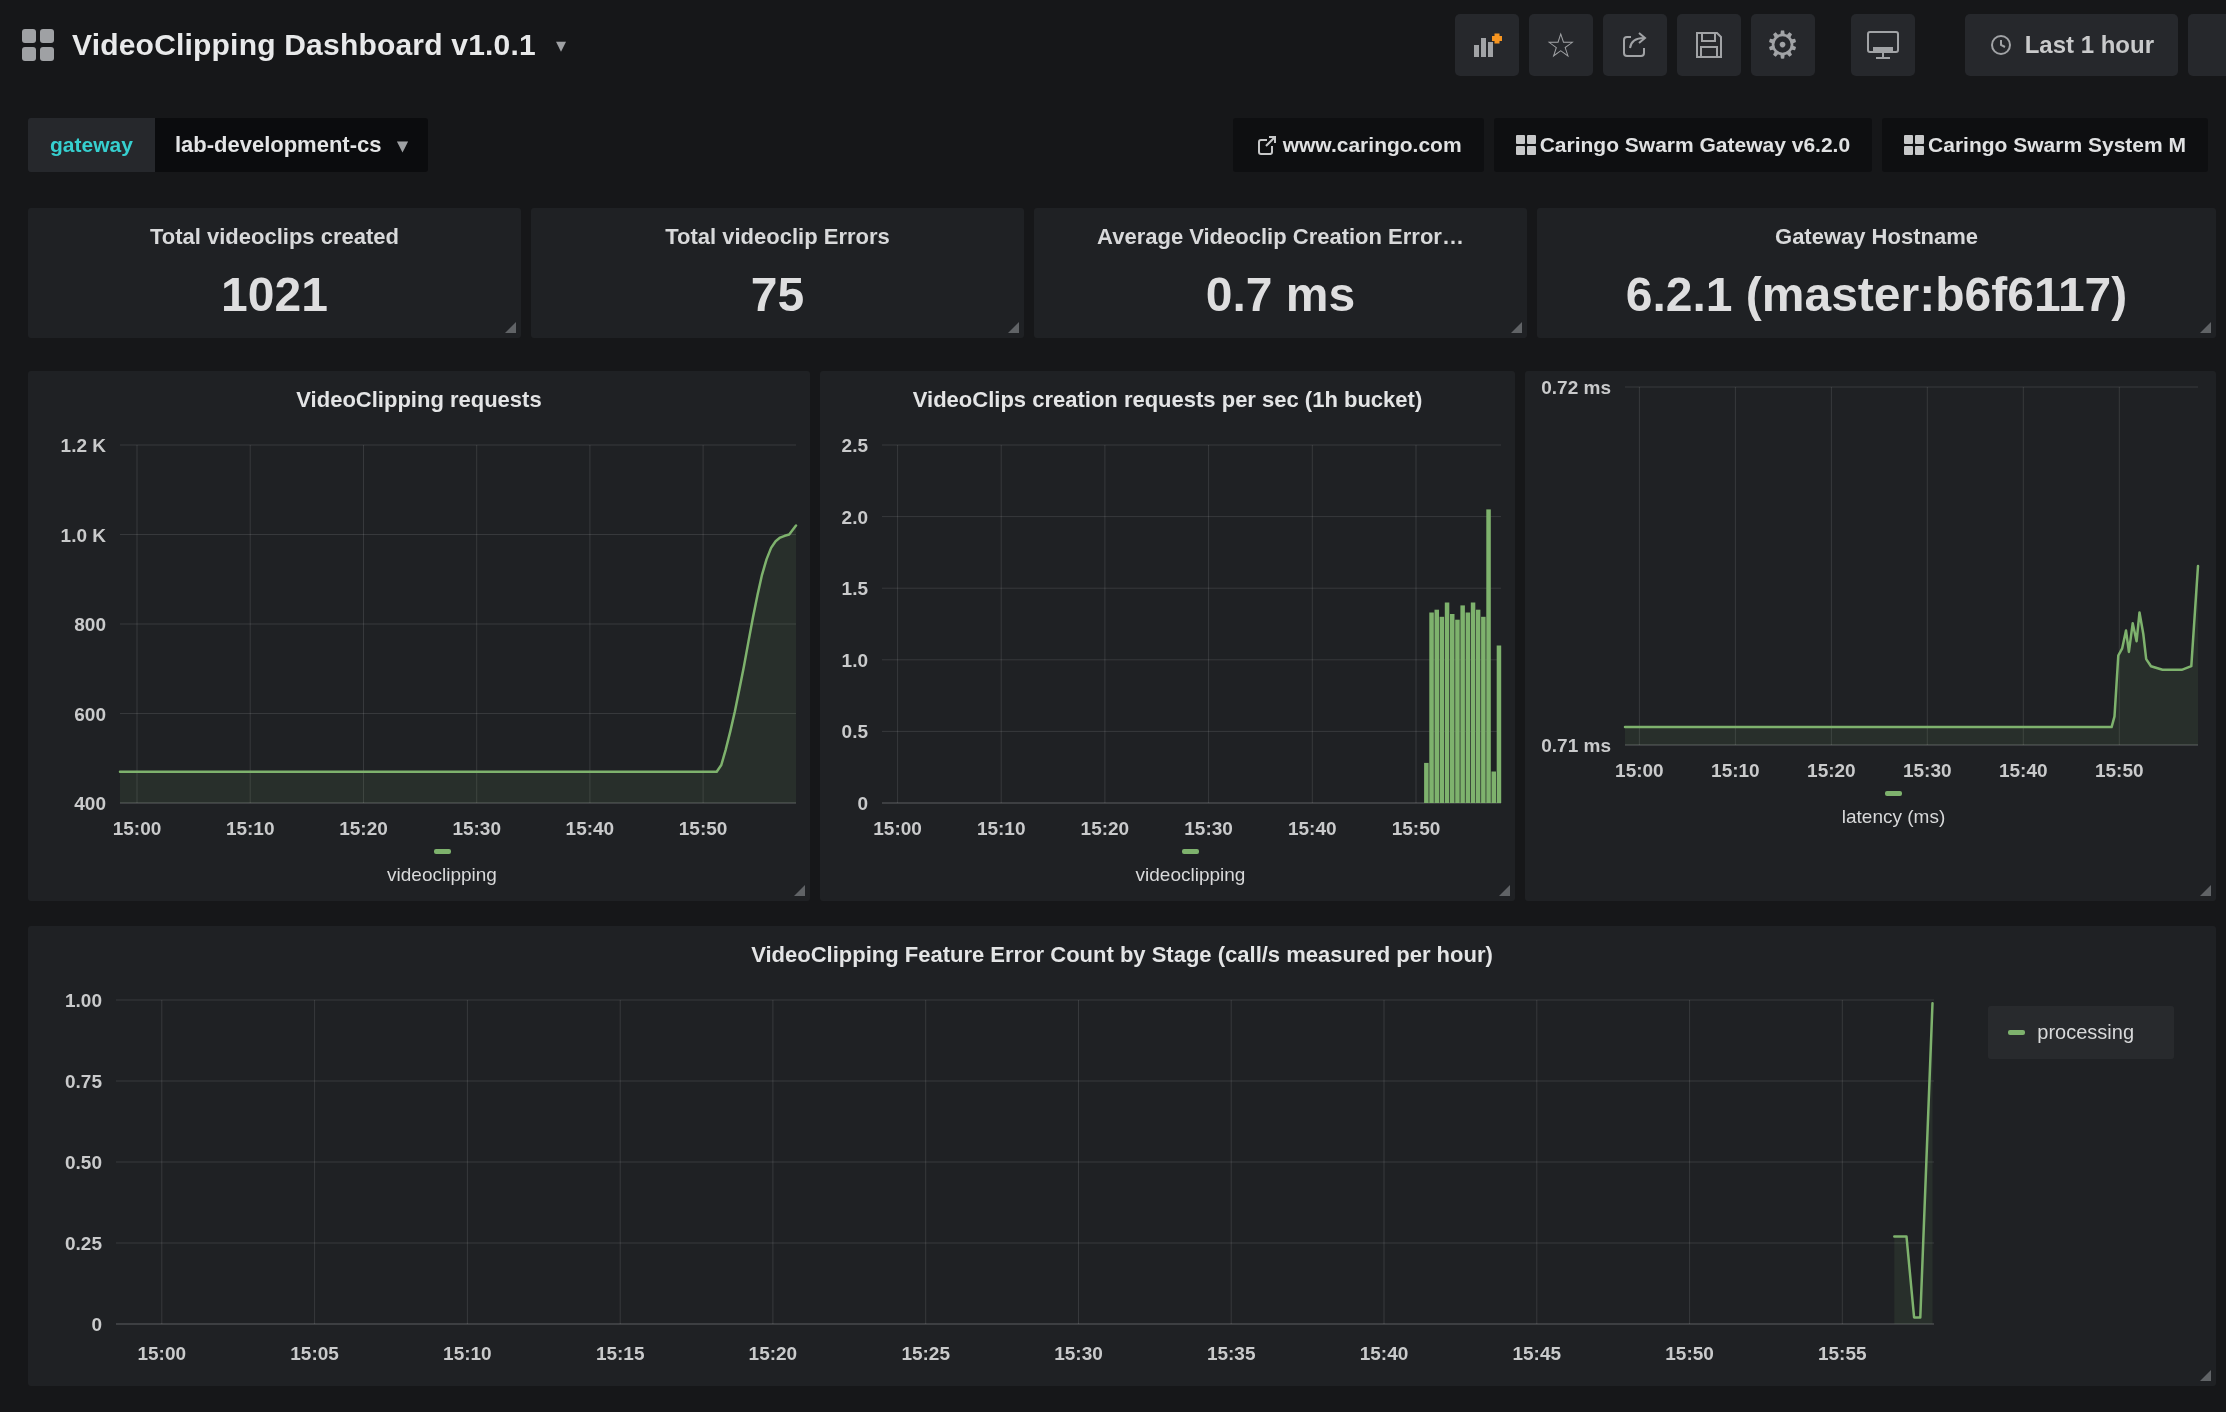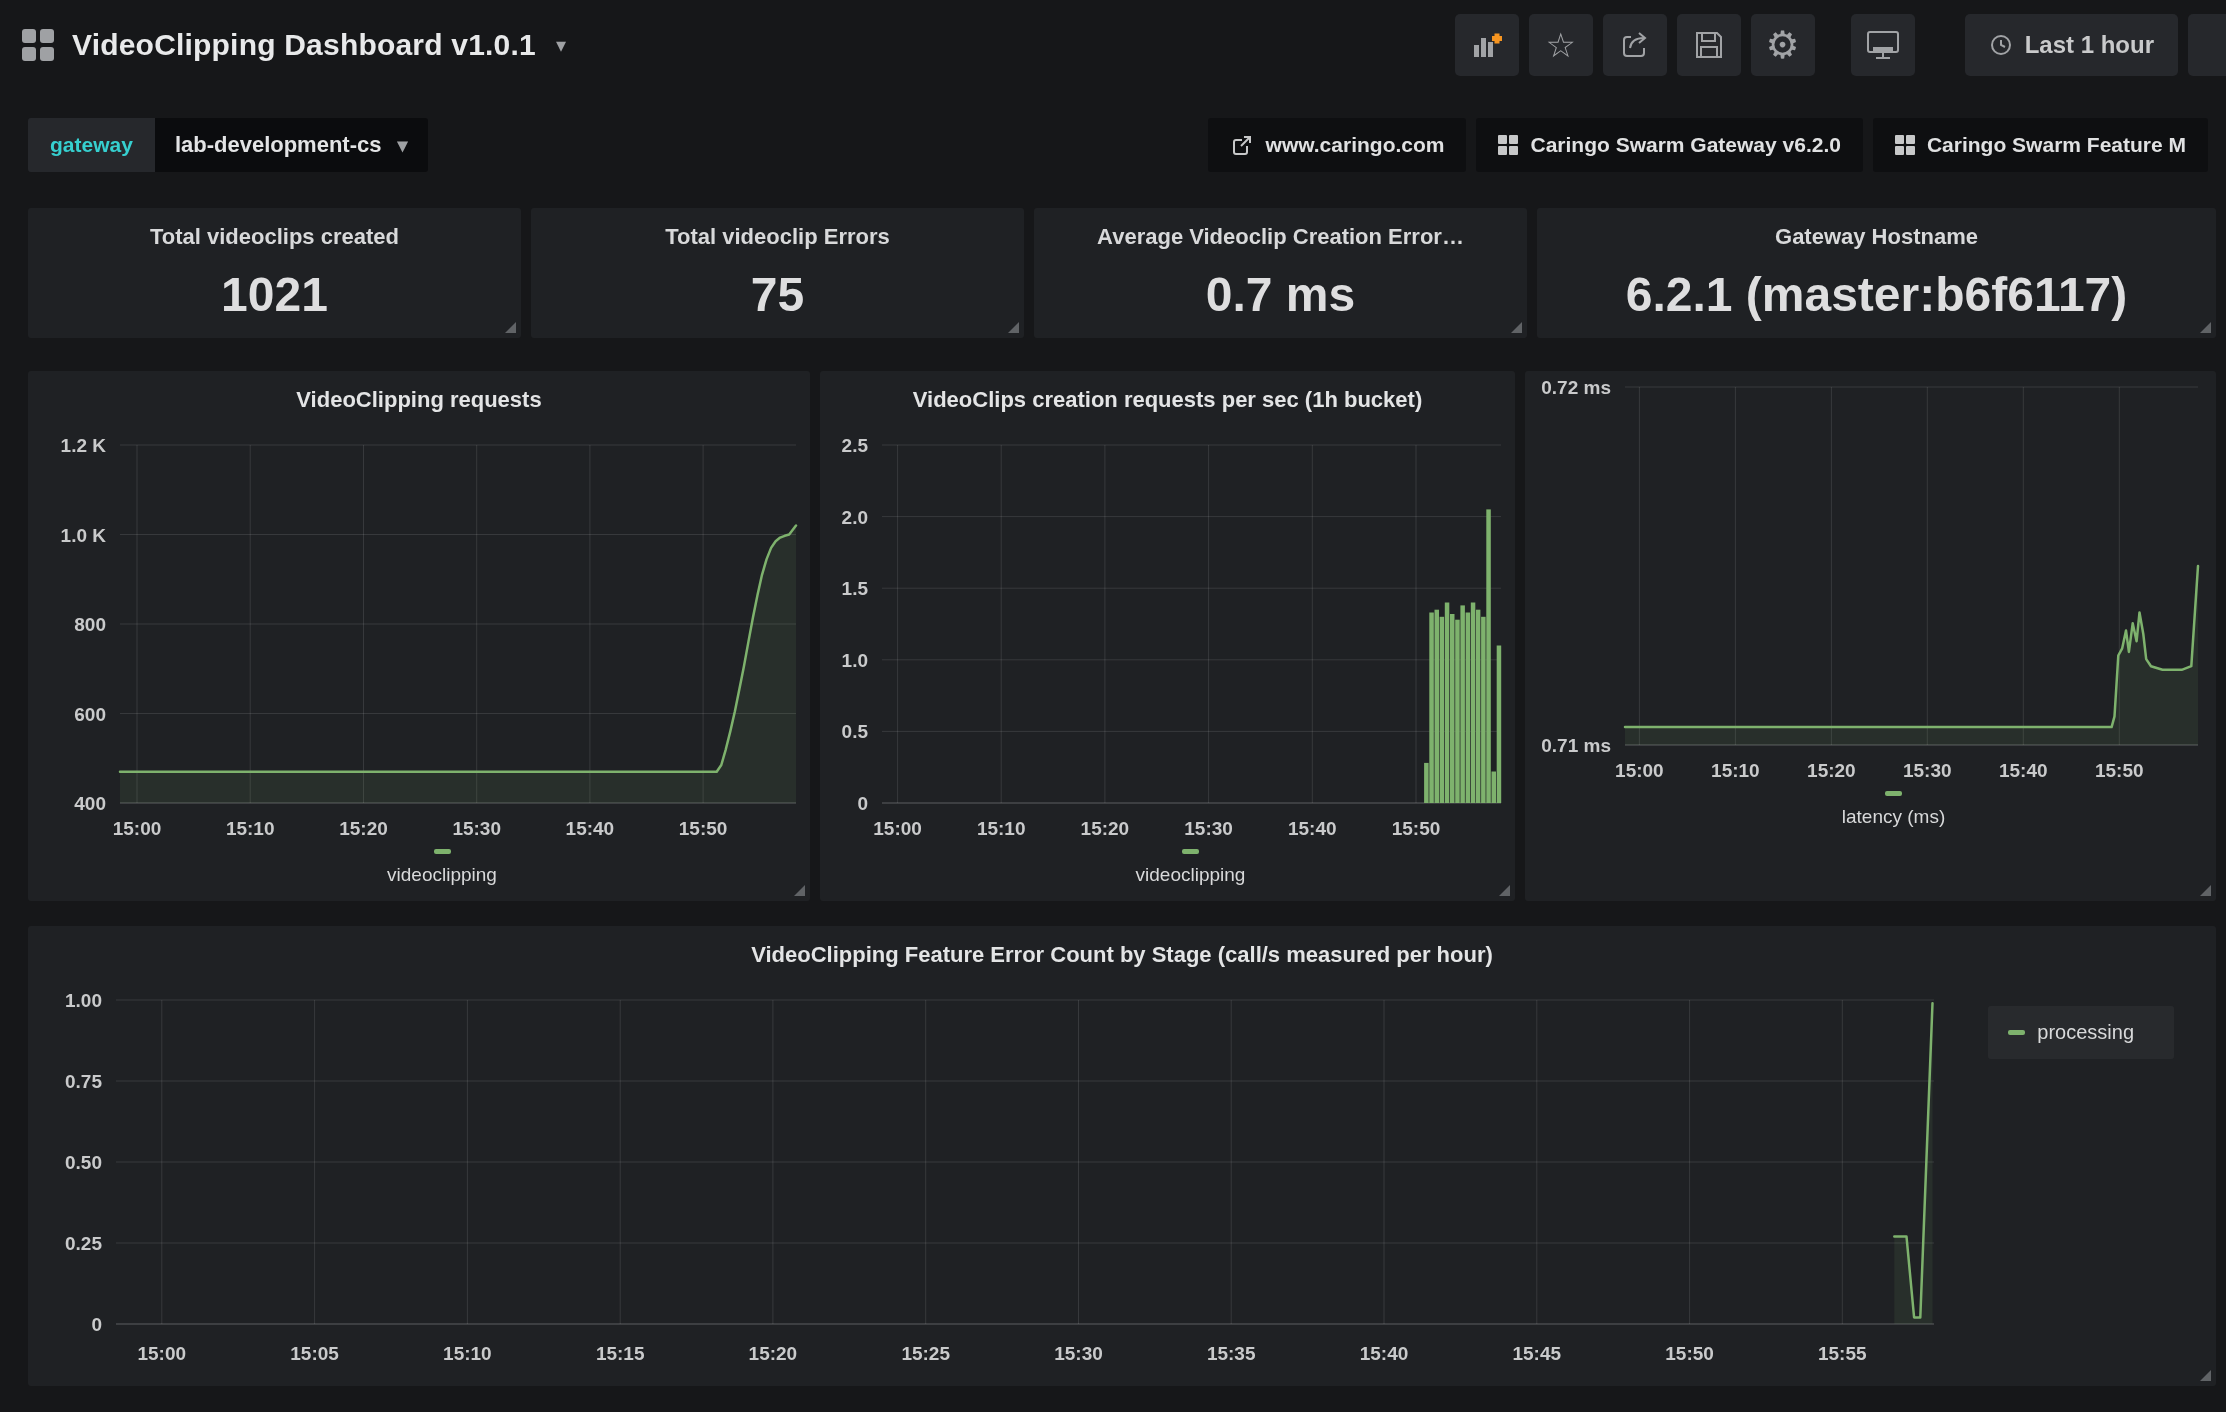--- a/index.html
+++ b/index.html
@@ -26,21 +26,21 @@
 
   
   .submenu { margin:28px 0 0 0; padding:0 18px 0 28px; height:54px; display:flex; align-items:center; }
   .var-picker { display:flex; height:54px; border-radius:3px; overflow:hidden; }
   .var-label { background:#26282c; color:#36cfcf; font-weight:700; font-size:21px;
                display:flex; align-items:center; padding:0 22px; }
   .var-value { background:#0b0c0e; color:#e3e4e5; font-weight:700; font-size:22px;
                display:flex; align-items:center; gap:14px; padding:0 20px; cursor:pointer; }
   .link-group { margin-left:auto; display:flex; gap:10px; white-space:nowrap; }
   .dash-link { height:54px; background:#0e0f11; border-radius:3px; display:flex; align-items:center;
-               gap:12px; padding:0 22px; font-size:21px; font-weight:700; color:#e0e1e2; cursor:pointer; }
+               gap:4px; padding:0 22px; font-size:21px; font-weight:700; color:#e0e1e2; cursor:pointer; }
   .dash-link svg { stroke:#c7c8c9; fill:none; stroke-width:2; }
   .mini-grid { display:grid; grid-template-columns:9px 9px; gap:2px; }
   .mini-grid i { width:9px; height:9px; background:#c7c8c9; border-radius:1px; display:block; }
 
   
   .panel { background:#1f2124; border-radius:3px; position:relative; }
   .resize-corner { position:absolute; right:5px; bottom:5px; width:0; height:0;
                    border-style:solid; border-width:0 0 11px 11px;
                    border-color:transparent transparent #606366 transparent; cursor:nwse-resize; }
 
@@ -160,21 +160,21 @@
         </span>
       <span>Caringo Swarm Gateway v6.2.0</span>
     </div>
     <div class="dash-link">
       <span class="mini-grid">
           <i></i>
           <i></i>
           <i></i>
           <i></i>
         </span>
-      <span>Caringo Swarm Feature M</span>
+      <span>Caringo Swarm System M</span>
     </div>
   </div>
 </div>
 
 <div class="stat-row">
   <div class="panel stat-panel">
     <span class="stat-title">Total videoclips created</span>
     <span class="stat-value">1021</span>
     <i class="resize-corner"></i>
   </div>

